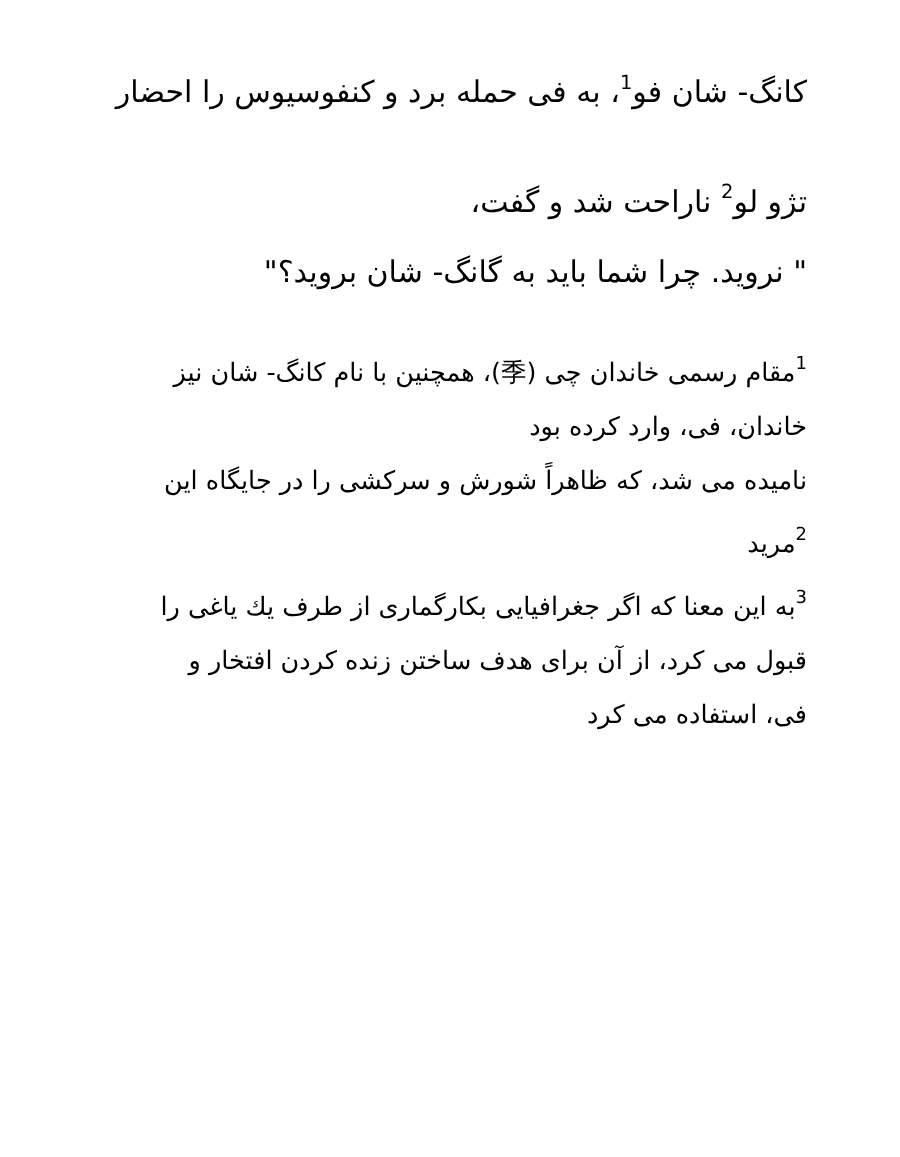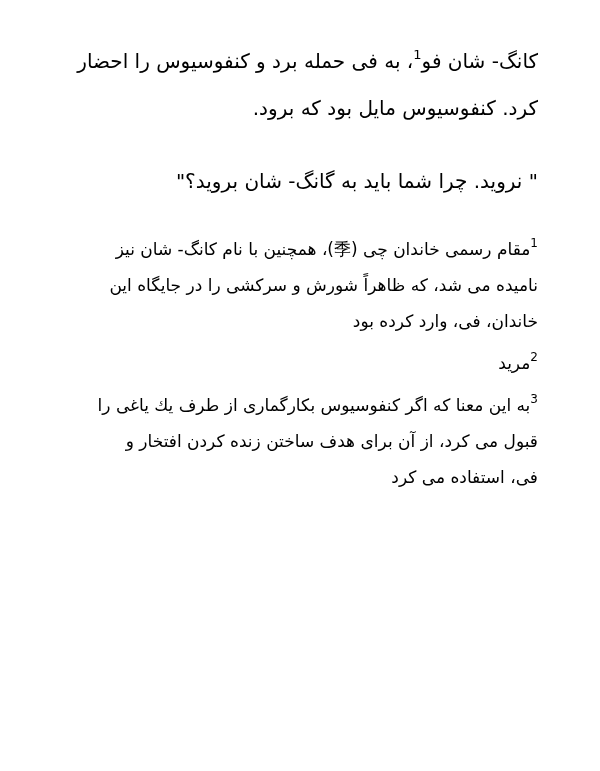--- a/index.html
+++ b/index.html
@@ -58,43 +58,43 @@
 </style>
 </head>
 <body>
 
 <div class="page">
 
   <div class="main">
 
     <div class="para">
       <div class="line"><span>کانگ- شان فو</span><sup class="fn-ref">1</sup><span>، به فی حمله برد و کنفوسیوس را احضار</span></div>
-      <div class="line">کرد. کنفوسیوس مایل بود که برود.</div>
     </div>
 
     <div class="para">
+      <div class="line"><span>تژو لو</span><sup class="fn-ref">2</sup><span> ناراحت شد و گفت،</span></div>
       <div class="line">" نروید. چرا شما باید به گانگ- شان بروید؟"</div>
     </div>
 
 
   </div>
 
   <div class="footnotes">
 
     <div class="footnote">
       <div class="line"><sup class="fn-marker">1</sup><span>مقام رسمی خاندان چی (季)، همچنین با نام کانگ- شان نیز</span></div>
+      <div class="line">خاندان، فی، وارد کرده بود</div>
       <div class="line">نامیده می شد، که ظاهراً شورش و سرکشی  را در جایگاه این</div>
-      <div class="line">خاندان، فی، وارد کرده بود</div>
     </div>
 
     <div class="footnote">
       <div class="line"><sup class="fn-marker">2</sup><span>مرید</span></div>
     </div>
 
     <div class="footnote">
-      <div class="line"><sup class="fn-marker">3</sup><span>به این معنا که اگر کنفوسیوس بکارگماری از طرف یك یاغی را</span></div>
+      <div class="line"><sup class="fn-marker">3</sup><span>به این معنا که اگر جغرافیایی بکارگماری از طرف یك یاغی را</span></div>
       <div class="line">قبول می کرد، از آن برای هدف ساختن زنده کردن افتخار و</div>
       <div class="line">فی، استفاده می کرد</div>
     </div>
 
   </div>
 
 </div>
 
 </body></html>

